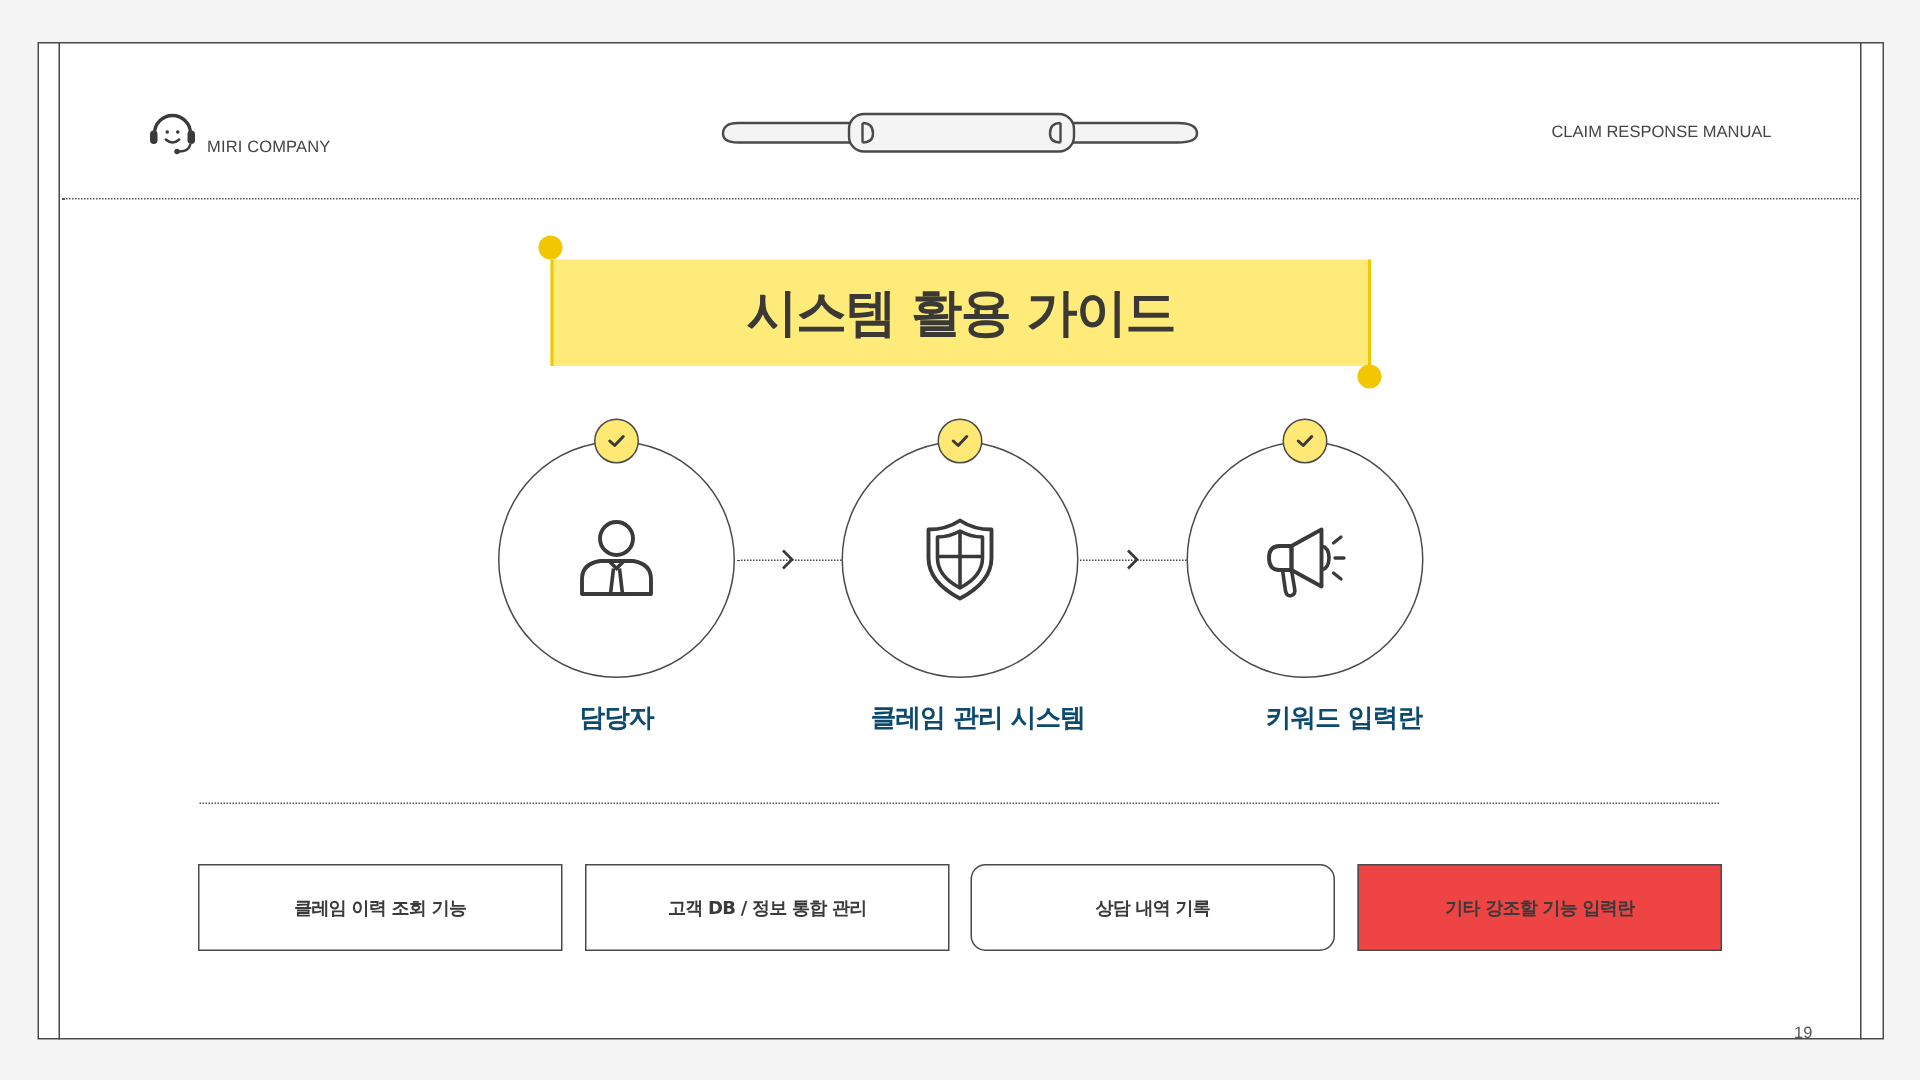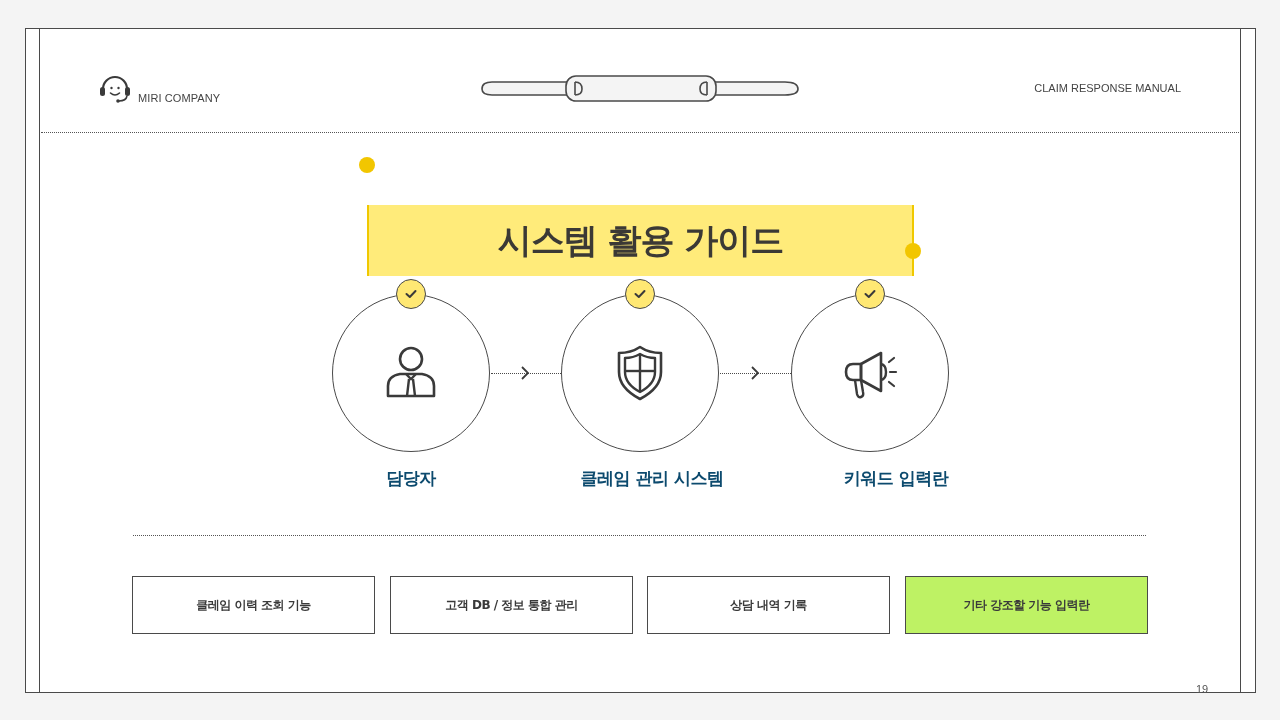--- a/index.html
+++ b/index.html
@@ -13,40 +13,40 @@
   .header-rule { position: absolute; left: 41px; top: 132px; width: 1198px; height: 0; border-top: 1.5px dotted #555; }
 
   .logo { position: absolute; left: 98px; top: 72px; display: flex; align-items: flex-end; gap: 6px; }
   .logo svg { width: 34px; height: 32px; }
   .logo-text { font-family: "Liberation Sans", sans-serif; font-size: 11px; color: #444; letter-spacing: 0.1px; }
 
   .manual-title { position: absolute; right: 99px; top: 82px; font-family: "Liberation Sans", sans-serif; font-size: 11px; color: #444; }
 
   .binder { position: absolute; left: 480px; top: 74px; width: 322px; height: 30px; }
 
-  .title-banner { position: absolute; left: 367px; top: 173px; width: 547px; height: 71px; background: #ffeb7a; border-left: 2px solid #f0c800; border-right: 2px solid #f0c800; display: flex; align-items: center; justify-content: center; margin-top: 32px; }
+  .title-banner { position: absolute; left: 367px; top: 173px; width: 547px; height: 71px; background: #ffeb7a; border-left: 2px solid #f0c800; border-right: 2px solid #f0c800; display: flex; align-items: center; justify-content: center; }
   .title-text { font-family: "DejaVu Sans", sans-serif; font-size: 34px; font-weight: bold; color: #3b3935; letter-spacing: -1px; }
   .title-dot { position: absolute; width: 16px; height: 16px; border-radius: 50%; background: #f2c600; }
   .dot-tl { left: 359px; top: 157px; }
   .dot-br { left: 905px; top: 243px; }
 
   .step-circle { position: absolute; width: 158px; height: 158px; border-radius: 50%; border: 1.5px solid #4a4a4a; background: #fff; display: flex; align-items: center; justify-content: center; }
   .step-circle svg { width: 62px; height: 62px; }
   .check-badge { position: absolute; width: 30px; height: 30px; border-radius: 50%; background: #ffe873; border: 1.5px solid #4a4a4a; display: flex; align-items: center; justify-content: center; }
   .check-badge svg { width: 14px; height: 14px; }
 
   .connector { position: absolute; top: 373px; height: 0; border-top: 1.5px dotted #4a4a4a; }
   .arrow-head { position: absolute; width: 12px; height: 14px; }
 
   .step-label { position: absolute; top: 467px; width: 220px; text-align: center; font-size: 17px; font-weight: bold; color: #0c4a6e; letter-spacing: -0.5px; }
 
   .divider { position: absolute; left: 133px; top: 535px; width: 1013px; height: 0; border-top: 1.5px dotted #555; }
 
   .feature-box { position: absolute; top: 576px; width: 243px; height: 58px; border: 1.5px solid #4a4a4a; background: #fff; display: flex; align-items: center; justify-content: center; font-size: 12px; font-weight: bold; color: #3a3a3a; letter-spacing: -0.5px; }
-  .feature-box.highlight { background: #bef264; }
+  .feature-box.highlight { background: #ef4444; }
 
   .page-number { position: absolute; left: 1196px; top: 643px; font-family: "Liberation Sans", sans-serif; font-size: 11px; color: #555; margin-top: 40px; }
 </style>
 </head>
 <body>
 
 <div class="frame-outer"></div>
 <div class="frame-inner-left"></div>
 <div class="frame-inner-right"></div>
 
@@ -139,16 +139,16 @@
   <svg viewBox="0 0 14 14">
       <path d="M2.5 7 L5.8 10 L11.5 4" fill="none" stroke="#3a3a3a" stroke-width="2" stroke-linecap="round" stroke-linejoin="round"></path>
     </svg>
 </div>
 <div class="step-label" style="left:786px;">키워드 입력란</div>
 
 <div class="divider"></div>
 
 <div class="feature-box" style="left:132px;">클레임 이력 조회 기능</div>
 <div class="feature-box" style="left:390px;">고객 DB / 정보 통합 관리</div>
-<div class="feature-box" style="left:647px;">상담 내역 기록</div>
+<div class="feature-box" style="left:647px;border-radius:10px;">상담 내역 기록</div>
 <div class="feature-box highlight" style="left:905px;">기타 강조할 기능 입력란</div>
 
 <div class="page-number">19</div>
 
 </body></html>

